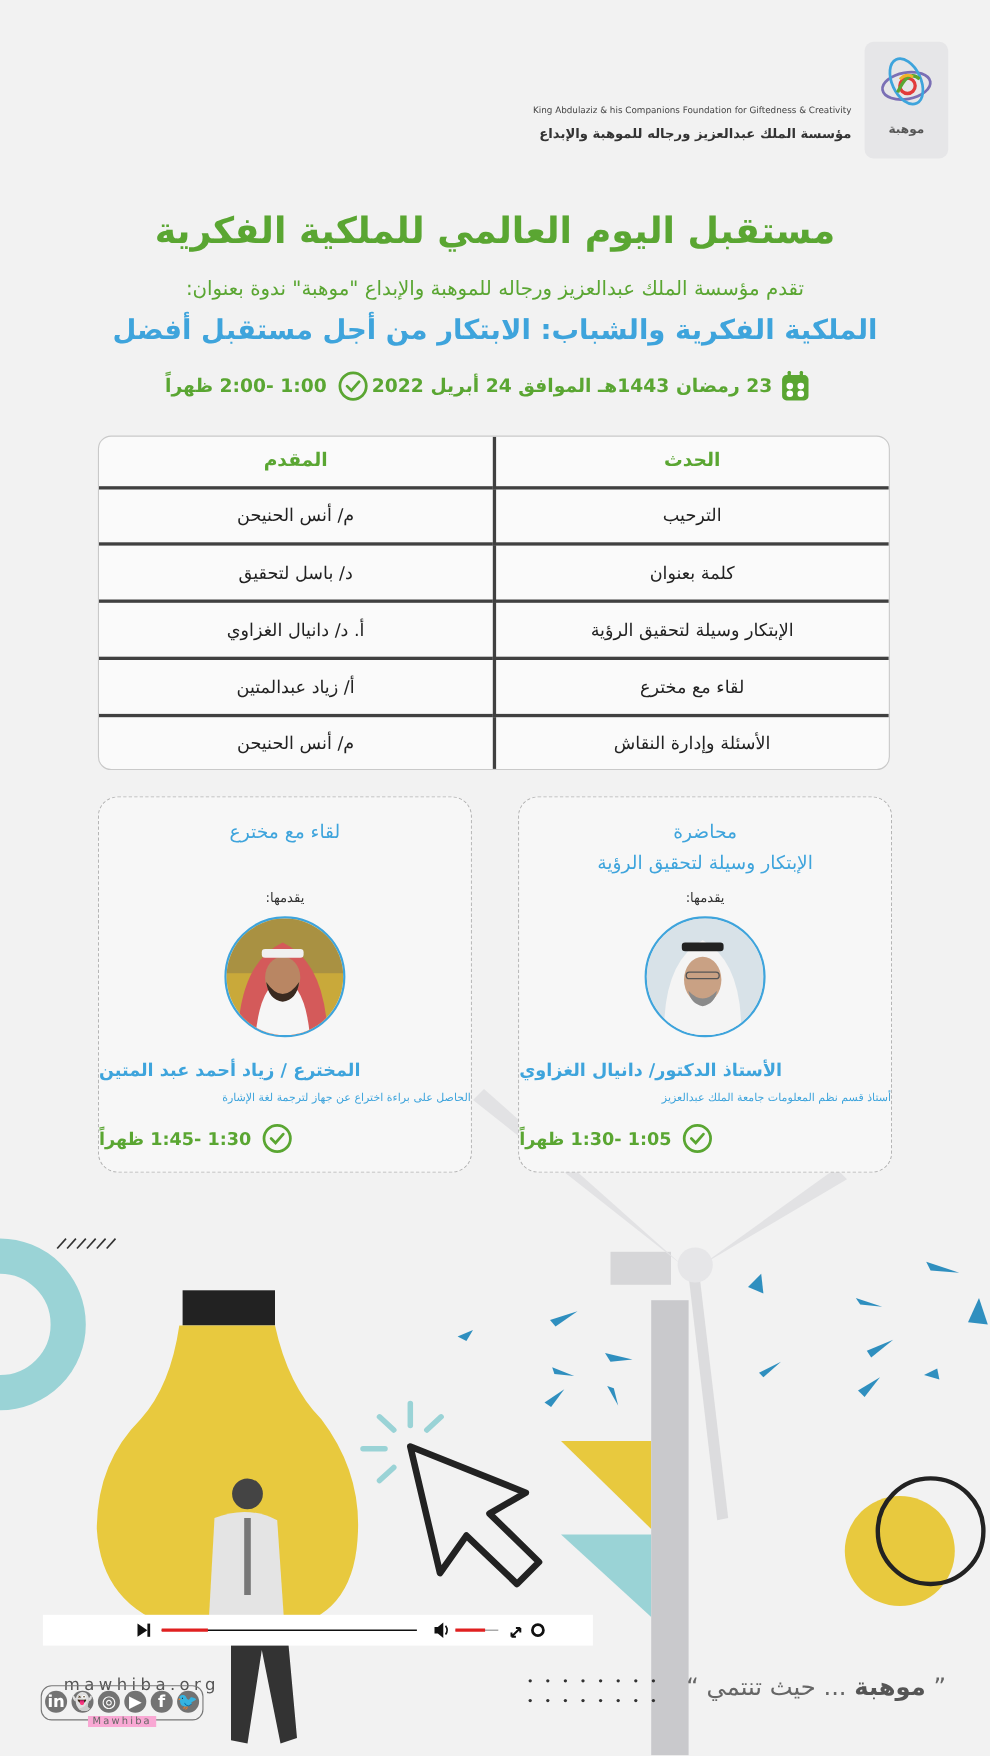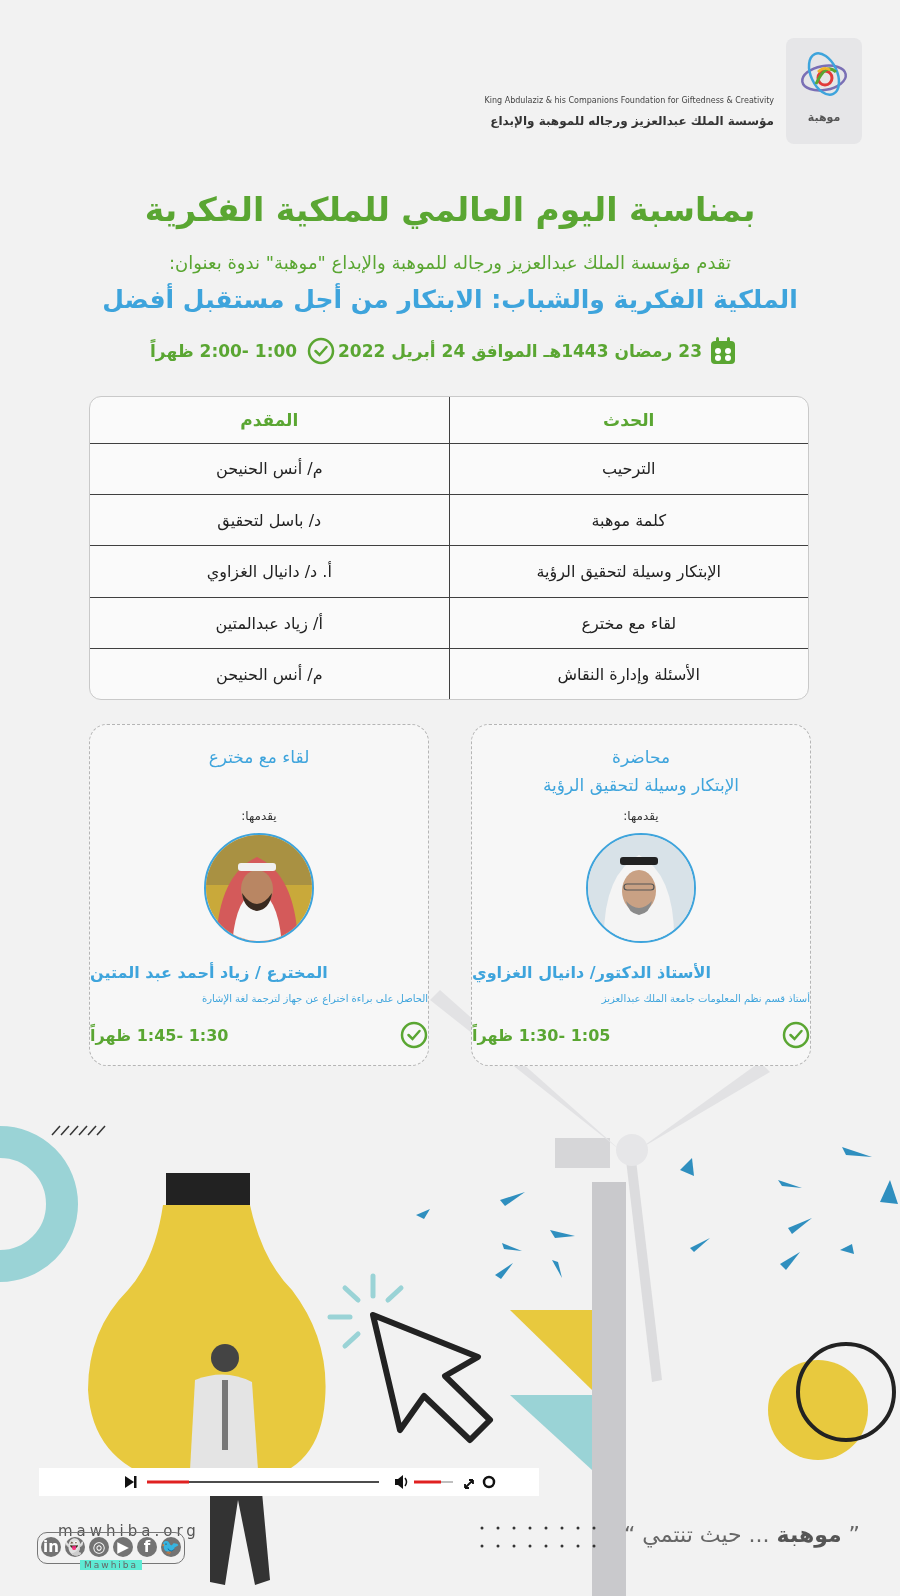--- a/index.html
+++ b/index.html
@@ -18,66 +18,66 @@
   .title1 { left: 80px; right: 80px; top: 190px; text-align: center; font-size: 33px; font-weight: bold; color: #5aa632; }
   .title2 { left: 80px; right: 80px; top: 252px; text-align: center; font-size: 18px; color: #5aa632; }
   .title3 { left: 80px; right: 80px; top: 285px; text-align: center; font-size: 25px; font-weight: bold; color: #3ea4dc; }
 
   .date-row { right: 164px; top: 337px; display: flex; align-items: center; gap: 8px; font-size: 17px; font-weight: bold; color: #5aa632; }
   .time-row { left: 150px; top: 337px; display: flex; flex-direction: row; align-items: center; gap: 10px; font-size: 17px; font-weight: bold; color: #5aa632; }
 
   
   .agenda { left: 89px; top: 396px; width: 720px; height: 304px; border: 1.5px solid #c9c9c9; border-radius: 12px; background: #fafafa; overflow: hidden; }
   .agenda table { width: 100%; height: 100%; border-collapse: collapse; }
-  .agenda td, .agenda th { border: 1px solid #404040; text-align: center; font-size: 16px; color: #222; font-weight: normal; width: 50%; }
+  .agenda td, .agenda th { border: 3px solid #404040; text-align: center; font-size: 16px; color: #222; font-weight: normal; width: 50%; }
   .agenda tr:first-child th { border-top: none; }
   .agenda tr:last-child td { border-bottom: none; }
   .agenda td:first-child, .agenda th:first-child { border-right: none; }
   .agenda td:last-child, .agenda th:last-child { border-left: none; }
   .agenda th { color: #5aa632; font-weight: bold; font-size: 17px; height: 46px; }
 
   
   .card { top: 724px; width: 340px; height: 342px; border: 1.5px dashed #b5b5b5; border-radius: 18px; background: #f7f7f7; }
   .card-right { left: 471px; }
   .card-left { left: 89px; }
   .card .ctitle { position: absolute; left: 0; right: 0; top: 18px; text-align: center; font-size: 17px; color: #3ea4dc; line-height: 28px; }
   .card .presents { position: absolute; left: 0; right: 0; top: 84px; text-align: center; font-size: 12px; color: #333; }
   .card .avatar { position: absolute; left: 114px; top: 108px; width: 110px; height: 110px; border-radius: 50%; border: 2.5px solid #3ea4dc; overflow: hidden; background: #dfe6ea; }
   .card .sname { position: absolute; left: 0; right: 0; top: 238px; text-align: left; font-size: 16px; font-weight: bold; color: #3ea4dc; white-space: nowrap; }
   .card .sdesc { position: absolute; left: 0; right: 0; top: 268px; text-align: right; font-size: 10px; color: #3ea4dc; }
-  .card .stime { position: absolute; left: 0; right: 0; top: 296px; display: flex; justify-content: space-between; align-items: center; gap: 10px; font-size: 16px; font-weight: bold; color: #5aa632; }
+  .card .stime { position: absolute; left: 0; right: 0; top: 296px; display: flex; justify-content: flex-end; align-items: center; gap: 10px; font-size: 16px; font-weight: bold; color: #5aa632; }
 
   
   .video-bar { left: 39px; top: 1468px; width: 500px; height: 28px; background: #ffffff; }
 
   
   .site { left: 58px; top: 1522px; font-size: 15px; letter-spacing: 4px; color: #555; direction: ltr; }
   .social { left: 37px; top: 1532px; width: 148px; height: 32px; border: 1.5px solid #777; border-radius: 10px; display: flex; justify-content: center; gap: 4px; padding-top: 4px; direction: ltr; }
   .social span { width: 20px; height: 20px; border-radius: 50%; background: #737373; color: #fff; font-size: 15px; font-weight: bold; display: flex; align-items: center; justify-content: center; }
-  .social-label { left: 80px; top: 1560px; font-size: 9px; letter-spacing: 2px; color: #666; background: #5eead4; padding: 0 4px; direction: ltr; }
+  .social-label { left: 80px; top: 1560px; font-size: 9px; letter-spacing: 2px; color: #666; background: #f9a8d4; padding: 0 4px; direction: ltr; }
   .slogan { right: 40px; top: 1522px; font-size: 22px; color: #666; white-space: nowrap; }
   .slogan b { color: #555; font-weight: bold; }
 </style>
 </head>
 <body>
 
 <div class="abs logo-box">
   <svg width="56" height="60" viewBox="0 0 56 60">
     <ellipse cx="28" cy="30" rx="22" ry="12" fill="none" stroke="#7a6fb5" stroke-width="2.5" transform="rotate(-10 28 30)"></ellipse>
     <ellipse cx="28" cy="26" rx="13" ry="22" fill="none" stroke="#3ea4dc" stroke-width="2.5" transform="rotate(-25 28 26)"></ellipse>
     <circle cx="29" cy="30" r="7" fill="none" stroke="#e23a3a" stroke-width="3"></circle>
     <path d="M20 36 Q30 14 40 24" fill="none" stroke="#5aa632" stroke-width="3"></path>
     <path d="M22 24 Q28 18 34 22" fill="none" stroke="#f0b429" stroke-width="2.5"></path>
   </svg>
   <div class="logo-word">موهبة</div>
 </div>
 <div class="abs org-ar">مؤسسة الملك عبدالعزيز ورجاله للموهبة والإبداع</div>
 <div class="abs org-en">King Abdulaziz &amp; his Companions Foundation for Giftedness &amp; Creativity</div>
 
-<div class="abs title1">بمناسبة اليوم العالمي للملكية الفكرية</div>
+<div class="abs title1">مستقبل اليوم العالمي للملكية الفكرية</div>
 <div class="abs title2">تقدم مؤسسة الملك عبدالعزيز ورجاله للموهبة والإبداع "موهبة" ندوة بعنوان:</div>
 <div class="abs title3">الملكية الفكرية والشباب: الابتكار من أجل مستقبل أفضل</div>
 
 <div class="abs date-row">
   <svg width="26" height="28" viewBox="0 0 26 28">
     <rect x="1" y="4" width="24" height="23" rx="4" fill="#5aa632"></rect>
     <rect x="6" y="0" width="3" height="7" rx="1.5" fill="#5aa632"></rect>
     <rect x="17" y="0" width="3" height="7" rx="1.5" fill="#5aa632"></rect>
     <circle cx="8" cy="14" r="3" fill="#fff"></circle>
       <circle cx="18" cy="14" r="3" fill="#fff"></circle>
@@ -99,21 +99,21 @@
     <tbody>
         <tr>
       <th>الحدث</th>
       <th>المقدم</th>
     </tr>
     <tr>
       <td>الترحيب</td>
       <td>م/ أنس الحنيحن</td>
     </tr>
     <tr>
-      <td>كلمة موهبة</td>
+      <td>كلمة بعنوان</td>
       <td>د/ باسل لتحقيق</td>
     </tr>
     <tr>
       <td>الإبتكار وسيلة لتحقيق الرؤية</td>
       <td>أ. د/ دانيال الغزاوي</td>
     </tr>
     <tr>
       <td>لقاء مع مخترع</td>
       <td>أ/ زياد عبدالمتين</td>
     </tr>

